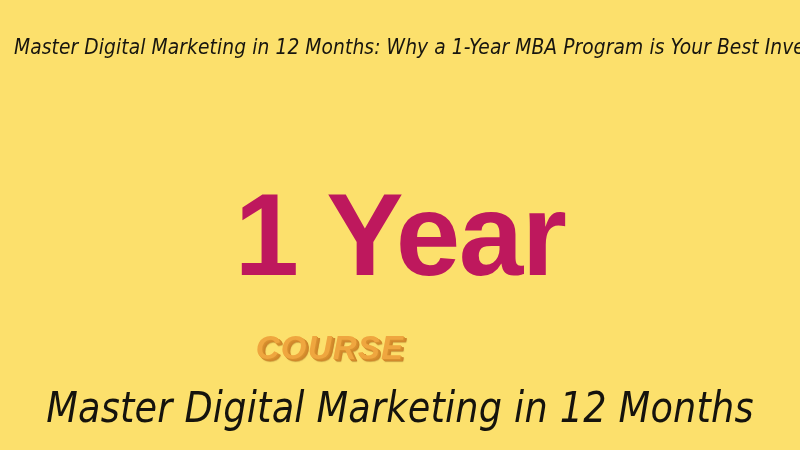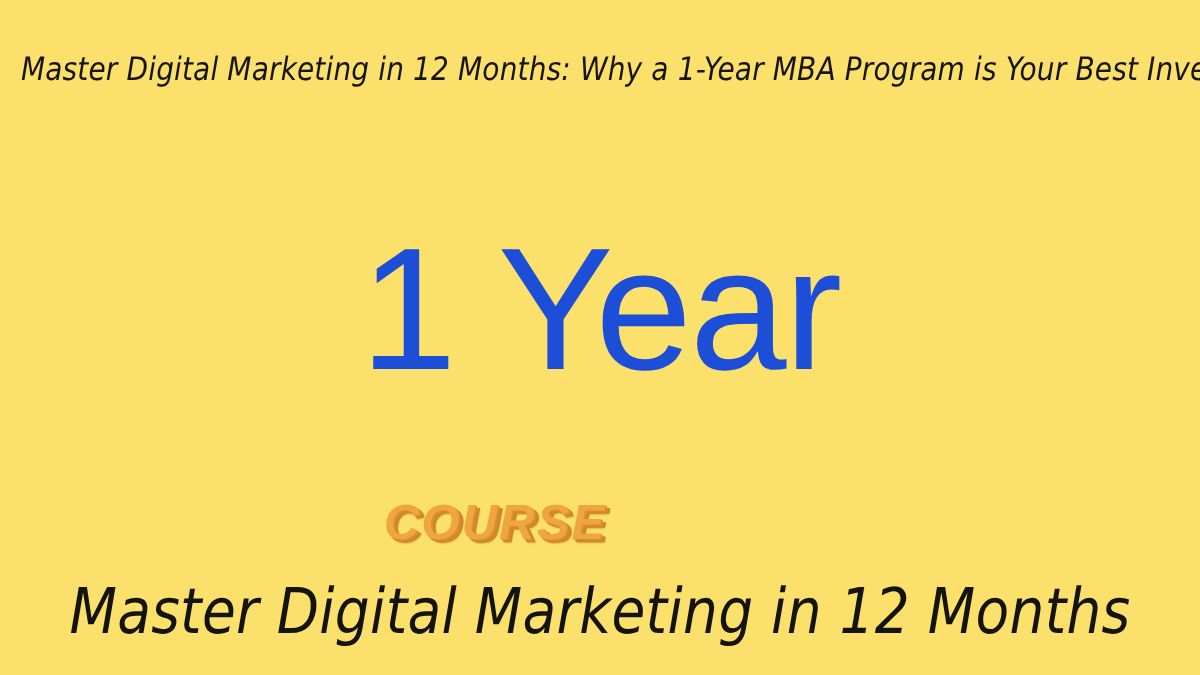--- a/index.html
+++ b/index.html
@@ -43,27 +43,28 @@
   
   #hero-wrap {
     position: absolute;
     left: 0;
     top: 148px;
     width: 800px;
     text-align: center;
   }
   #hero-title {
     display: inline-block;
-    color: #1d4ed8;
+    color: #be185d;
     font-family: "Liberation Sans", sans-serif;
-    font-weight: normal;
+    font-weight: bold;
     font-size: 116px;
     line-height: 116px;
     letter-spacing: -1.5px;
     white-space: nowrap;
+    margin-top: 29px;
   }
 
   
   #kicker-wrap {
     position: absolute;
     left: 0;
     top: 331px;
     width: 660px;
     text-align: center;
   }

